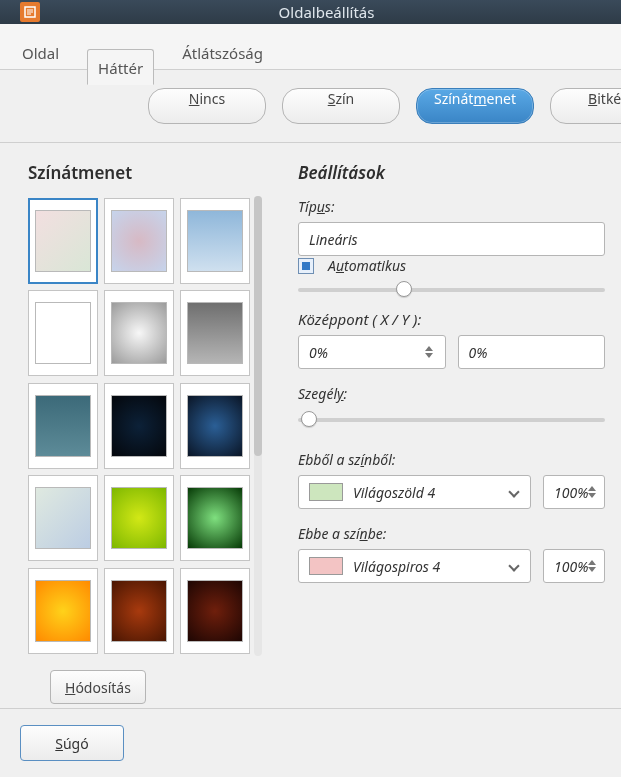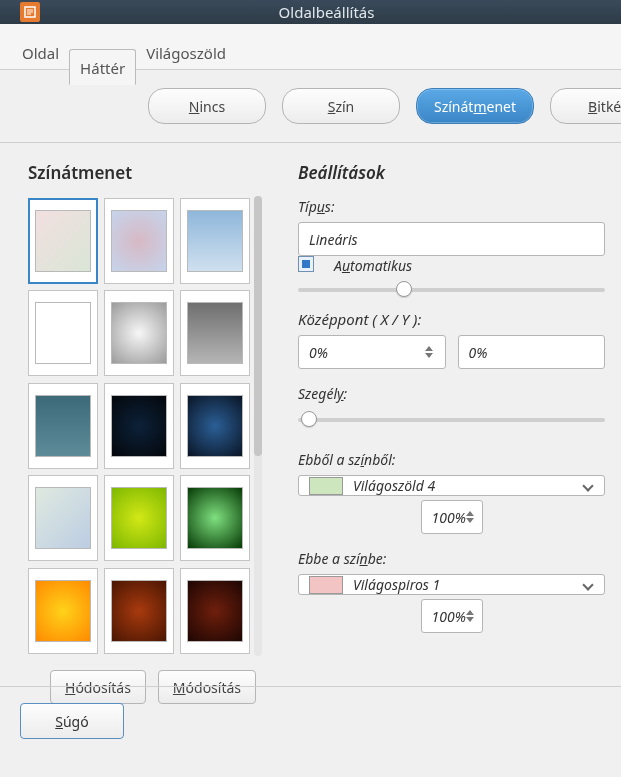--- a/index.html
+++ b/index.html
@@ -3,26 +3,26 @@
 <meta charset="utf-8">
 <style>
 * { box-sizing: border-box; margin: 0; padding: 0; font-family: "Segoe UI", "Noto Sans", sans-serif; font-size: 14px; }
 body { background: #f0f0f0; color: #333; width: 621px; height: 777px; overflow: hidden; }
 
 .titlebar { background: linear-gradient(#3a4a5a, #2e3b47); height: 24px; display: flex; align-items: center; padding: 0 20px; color: #e8e8e8; }
 .titlebar .icon { width: 20px; height: 20px; background: #e67a2e; border-radius: 2px; display: grid; place-items: center; margin-right: 12px; }
 .titlebar .icon svg { width: 12px; height: 12px; display: block; }
 .titlebar .title { flex: 1; text-align: center; font-size: 15px; color: #dfe6ec; }
 
-.tabs { display: flex; align-items: flex-end; padding: 4px 12px 0; border-bottom: 1px solid #cfcfcf; background: #f5f5f5; height: 46px; }
+.tabs { display: flex; align-items: flex-end; padding: 4px 12px 0; border-bottom: 1px solid #cfcfcf; background: #f5f5f5; height: 46px; gap: 18px; }
 .tab { padding: 8px 10px 6px; font-size: 15px; color: #555; cursor: pointer; }
 .tab.active { border: 1px solid #bbb; border-bottom: 1px solid #f5f5f5; background: #f5f5f5; position: relative; top: 16px; border-radius: 3px 3px 0 0; }
 
 .fillbuttons { display: flex; gap: 16px; padding: 18px 0 18px 148px; border-bottom: 1px solid #cfcfcf; }
-.btn { min-width: 118px; height: 36px; border: 1px solid #b5b5b5; border-radius: 16px; background: linear-gradient(#fdfdfd,#ececec); color: #444; display: inline-flex; align-items: center; justify-content: center; font-size: 15px; cursor: pointer; }
+.btn { min-width: 118px; height: 36px; border: 1px solid #b5b5b5; border-radius: 16px; background: linear-gradient(#fdfdfd,#ececec); color: #444; display: inline-flex; justify-content: center; font-size: 15px; cursor: pointer; }
 .btn.active { background: linear-gradient(#5aa9e6,#3a85c6); color: #fff; border-color: #3b7fbb; box-shadow: inset 0 0 0 1px rgba(255,255,255,.25); }
 .btn .ul { text-decoration: underline; }
 
 .columns { display: flex; padding: 18px 16px 0 28px; gap: 18px; }
 .col-left { width: 252px; }
 .col-right { flex: 1; font-style: italic; }
 .section-title { font-size: 17px; font-weight: 600; color: #2e2e2e; margin-bottom: 12px; }
 
 .swatchwrap { display: flex; }
 .swatchgrid { display: grid; grid-template-columns: repeat(3, 70px); gap: 6px; padding: 2px 0; }
@@ -35,40 +35,40 @@
 .add-mod { display: flex; gap: 12px; margin-top: 14px; margin-left: 22px; }
 .smallbtn { height: 34px; padding: 0 14px; border: 1px solid #b5b5b5; border-radius: 4px; background: linear-gradient(#fdfdfd,#ececec); color: #444; display: inline-flex; align-items: center; justify-content: center; cursor: pointer; }
 
 .field-label { font-size: 15px; color: #333; margin-top: 6px; margin-bottom: 6px; }
 .input, .select { width: 100%; height: 34px; border: 1px solid #b5b5b5; border-radius: 3px; background: #fff; padding: 0 10px; font-size: 15px; color: #333; display: flex; align-items: center; }
 .select { justify-content: space-between; cursor: pointer; }
 .chev { border: solid #666; border-width: 0 2px 2px 0; padding: 3px; transform: rotate(45deg); margin-right: 2px; }
 .row { display: flex; gap: 12px; align-items: center; }
 .row .input { flex: 1; }
 
-.cbx { display: flex; gap: 20px; margin-bottom: 0; }
+.cbx { display: flex; align-items: center; gap: 14px; margin-bottom: 0; }
 .cbx .box { width: 16px; height: 16px; border: 1px solid #6f8fb3; background: #e7f0fb; position: relative; }
 .cbx .box::after { content: ""; position: absolute; inset: 3px; background: #3178c6; }
 
 .slider { position: relative; height: 20px; margin: 4px 0 10px; }
 .slider .track { position: absolute; top: 9px; left: 0; right: 0; height: 4px; background: #cfcfcf; border-radius: 2px; }
 .slider .knob { position: absolute; top: 2px; width: 16px; height: 16px; border-radius: 50%; background: #fff; border: 1px solid #999; box-shadow: 0 1px 1px rgba(0,0,0,.15); }
 
 .spin { display: flex; align-items: center; justify-content: space-between; }
 .spin .arrows { display: flex; flex-direction: column; line-height: 0; gap: 2px; padding-right: 2px; }
 .spin .arrows span { width: 0; height: 0; border-left: 4px solid transparent; border-right: 4px solid transparent; }
 .spin .arrows .up { border-bottom: 5px solid #777; }
 .spin .arrows .dn { border-top: 5px solid #777; }
 
-.colorsel { display: flex; gap: 4px; align-items: center; flex-direction: column; }
+.colorsel { display: flex; gap: 12px; align-items: center; }
 .colorsel .select { flex: 1; }
 .colorsel .swcolor { width: 34px; height: 18px; border: 1px solid #999; margin-right: 10px; }
 .pct { width: 62px; }
 
-.footer { position: absolute; left: 0; right: 0; top: 686px; padding: 16px 20px; border-top: 1px solid #cfcfcf; }
+.footer { position: absolute; left: 0; right: 0; top: 708px; padding: 16px 20px; border-top: 1px solid #cfcfcf; }
 .helpbtn { height: 36px; min-width: 104px; border: 1px solid #5a8fc2; border-radius: 4px; background: linear-gradient(#fdfdfd,#ececec); color: #333; display: inline-flex; align-items: center; justify-content: center; font-size: 15px; cursor: pointer; }
 
 .ul { text-decoration: underline; }
 </style>
 </head>
 <body>
 
 <div class="titlebar">
   <span class="icon">
     <svg viewBox="0 0 12 12">
@@ -77,21 +77,21 @@
         <line x1="3" y1="6" x2="9" y2="6" stroke="#fff"></line>
         <line x1="3" y1="8" x2="7" y2="8" stroke="#fff"></line>
       </svg>
   </span>
   <span class="title">Oldalbeállítás</span>
 </div>
 
 <div class="tabs">
   <div class="tab">Oldal</div>
   <div class="tab active">Háttér</div>
-  <div class="tab">Világoszöld</div>
+  <div class="tab">Átlátszóság</div>
 </div>
 
 <div class="fillbuttons">
   <div class="btn">
       <span><span class="ul">N</span><span id="fb-none-rest">incs</span></span>
     </div>
   <div class="btn">
       <span><span class="ul">S</span><span id="fb-color-rest">zín</span></span>
     </div>
   <div class="btn active">
@@ -154,23 +154,20 @@
           </div>
         </div>
       <div class="scrollbar">
           <div class="thumb"></div>
         </div>
     </div>
     <div class="add-mod">
       <div class="smallbtn">
           <span><span class="ul">H</span><span id="btn-add-rest">ódosítás</span></span>
         </div>
-      <div class="smallbtn">
-          <span><span class="ul">M</span><span id="btn-mod-rest">ódosítás</span></span>
-        </div>
     </div>
   </div>
 
   <div class="col-right">
     <div class="section-title">Beállítások</div>
 
     <div class="field-label"><span id="lbl-type">Típ<span class="ul">u</span>s:</span></div>
     <div class="select">
       <span>Lineáris</span>
     </div>
@@ -220,21 +217,21 @@
             <span class="dn"></span>
           </span>
       </div>
     </div>
 
     <div class="field-label" style="margin-top:14px"><span id="lbl-to">Ebbe a szí<span class="ul">n</span>be:</span></div>
     <div class="colorsel">
       <div class="select">
         <span style="display:flex;align-items:center">
             <span class="swcolor" id="swTo" style="background: rgb(243, 196, 196);"></span>
-            <span>Világospiros 1</span>
+            <span>Világospiros 4</span>
           </span>
         <span class="chev"></span>
       </div>
       <div class="input spin pct">
         <span>100%</span>
         <span class="arrows">
             <span class="up"></span>
             <span class="dn"></span>
           </span>
       </div>

